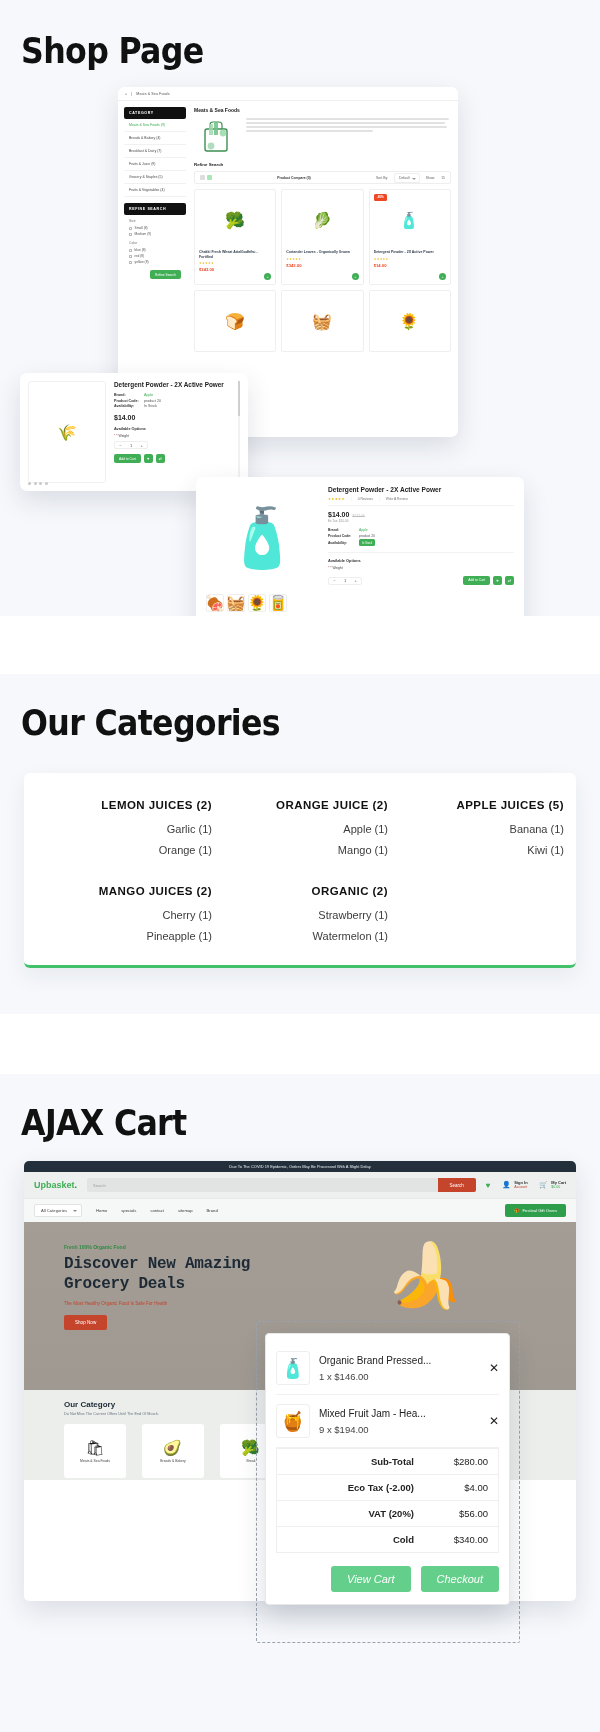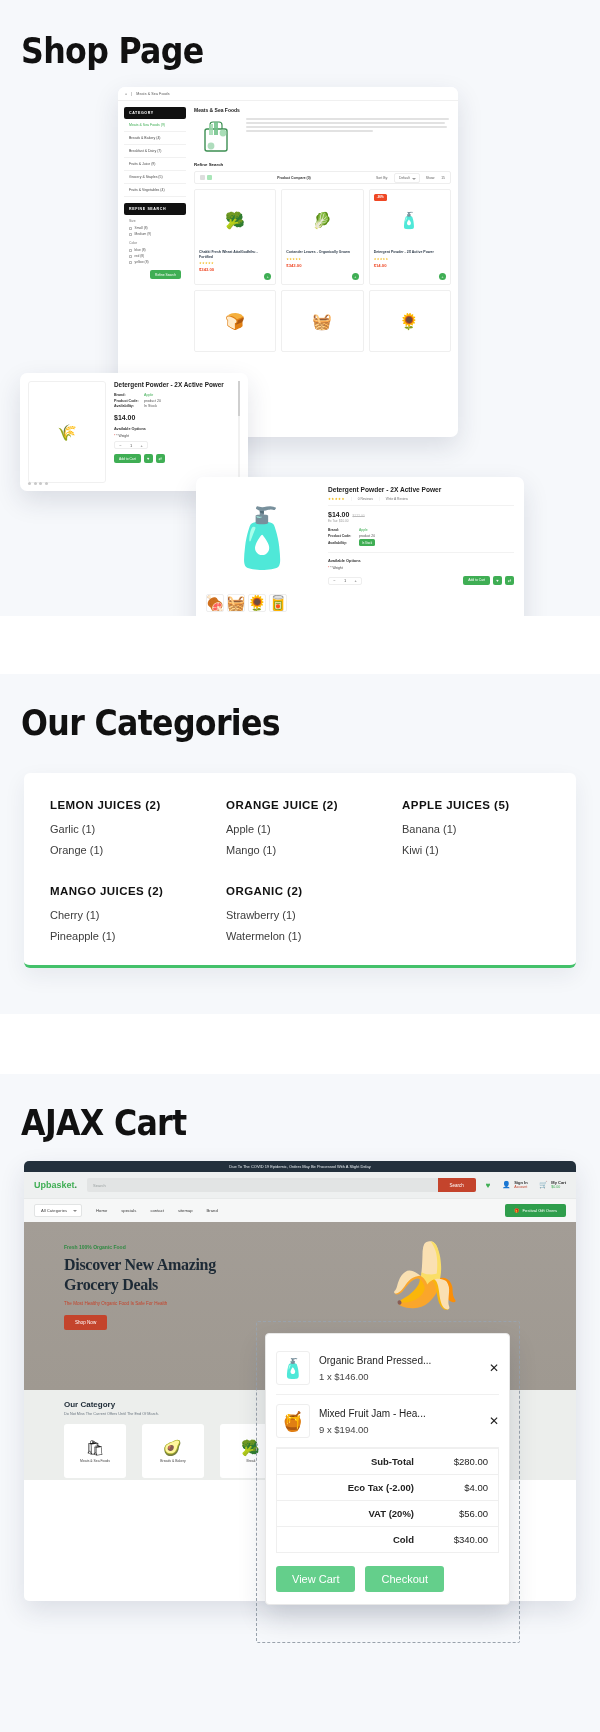--- a/index.html
+++ b/index.html
@@ -143,21 +143,21 @@
   .dt-opt { border-top:1px solid #f2f2f2; margin-top:6px; padding-top:5px;
             font-size:3.9px; font-weight:700; color:#333;}
   .dt-w { font-size:3.3px; color:#444; margin-top:3px;}
   .dt-w em { font-style:normal; color:#e03a2f;}
   .dt-row { display:flex; align-items:flex-end; gap:4px; margin-top:4px;}
 
   
   .cat-card { margin:30px 24px 0; background:#fff; border-radius:6px;
               box-shadow:0 8px 22px rgba(30,40,70,.07); padding:26px 12px 14px;
               border-bottom:3px solid #43c16a; position:relative; }
-  .cat-grid { display:grid; grid-template-columns:repeat(3,1fr); row-gap:20px; }
+  .cat-grid { display:grid; grid-template-columns:repeat(3,1fr); row-gap:20px;text-align:right; }
   .cat-col-h { font-size:11.5px; font-weight:700; letter-spacing:.45px; color:#111;
                text-transform:uppercase; padding-left:14px; margin-bottom:12px;}
   .cat-li { font-size:11px; color:#3c3c3c; padding-left:14px; margin-bottom:9px;}
 
   
   .ajax-stage { position:relative; width:600px; height:500px; margin-top:18px; }
   .ajax-shot { position:absolute; left:24px; top:0; width:552px; height:440px;
                border-radius:5px; overflow:hidden; box-shadow:0 10px 26px rgba(30,40,70,.12);
                background:#fff; }
   .ax-notice { background:#23303c; color:#e9eef2; font-size:4px; text-align:center; padding:3px 0; }
@@ -180,21 +180,21 @@
   .ax-nav .allc { background:#fff; border:1px solid #e2e4e4; font-size:4.2px; padding:3px 14px 3px 6px;
                   color:#444; border-radius:2px; position:relative;}
   .ax-nav .allc:after{content:"";position:absolute;right:4px;top:5px;border-left:2px solid transparent;
                   border-right:2px solid transparent;border-top:2.5px solid #888;}
   .ax-nav a { font-size:4.2px; color:#3a3a3a; text-decoration:none;}
   .ax-nav .gift { margin-left:auto; background:#2f9e4c; color:#fff; font-size:4.2px;
                   padding:4px 9px; border-radius:2px; display:flex; gap:3px; align-items:center;}
   .ax-hero { height:168px; background:linear-gradient(180deg,#a39d96,#9f9991); position:relative;
              padding:22px 0 0 40px; overflow:hidden;}
   .ax-hero .eyebrow { font-size:5px; color:#2f8a42; font-weight:700; margin-bottom:5px;}
-  .ax-hero h3 { font-family:Liberation Serif, serif; font-size:16px; color:#1d2a36;
+  .ax-hero h3 { font-family:Liberation Mono, monospace; font-size:16px; color:#1d2a36;
                 line-height:1.22; letter-spacing:-.3px;}
   .ax-hero p { font-size:4.6px; color:#c4442c; margin-top:7px;}
   .ax-hero .shopbtn { margin-top:9px; background:#c4442c; color:#fff; font-size:4.6px;
                       padding:5px 11px; border-radius:2px; width:max-content;}
   .ax-banana { position:absolute; right:108px; top:18px; font-size:64px; transform:rotate(12deg); opacity:.95;}
   .ax-low { background:#eceeec; padding:10px 0 0 40px; height:90px;}
   .ax-low h4 { font-size:8px; font-weight:700; color:#1d2a36;}
   .ax-low p { font-size:3.8px; color:#6b7680; margin-top:3px;}
   .ax-cats { display:flex; gap:16px; margin-top:8px;}
   .ax-cat { width:62px; height:54px; background:#fff; border-radius:3px;
@@ -213,21 +213,21 @@
             display:flex; align-items:center; justify-content:center; font-size:19px; }
   .ci-txt { flex:1; }
   .ci-name { font-size:10px; color:#222; font-weight:400; }
   .ci-qty { font-size:9.5px; color:#444; margin-top:5px;}
   .ci-x { font-size:12px; color:#222; line-height:1; padding-left:4px;}
   .tot { border:1px solid #efefef; border-top:none; }
   .tot-row { display:flex; border-top:1px solid #efefef; }
   .tot-row .lb { flex:1; text-align:right; font-size:9.5px; font-weight:700; color:#222;
                  padding:7px 10px; }
   .tot-row .vl { width:74px; text-align:right; font-size:9.5px; color:#222; padding:7px 10px; }
-  .cart-btns { display:flex; gap:10px; justify-content:flex-start; margin-top:13px;}
+  .cart-btns { display:flex; gap:10px; justify-content:flex-end; margin-top:13px;font-style:italic;}
   .cbtn { background:#64cf8b; color:#fff; font-size:11px; padding:7px 16px; border-radius:3px;}
 </style>
 </head>
 <body>
 
 <div class="page">
 
   <div class="section sec-shop">
     <div class="sec-title">Shop Page</div>
 

